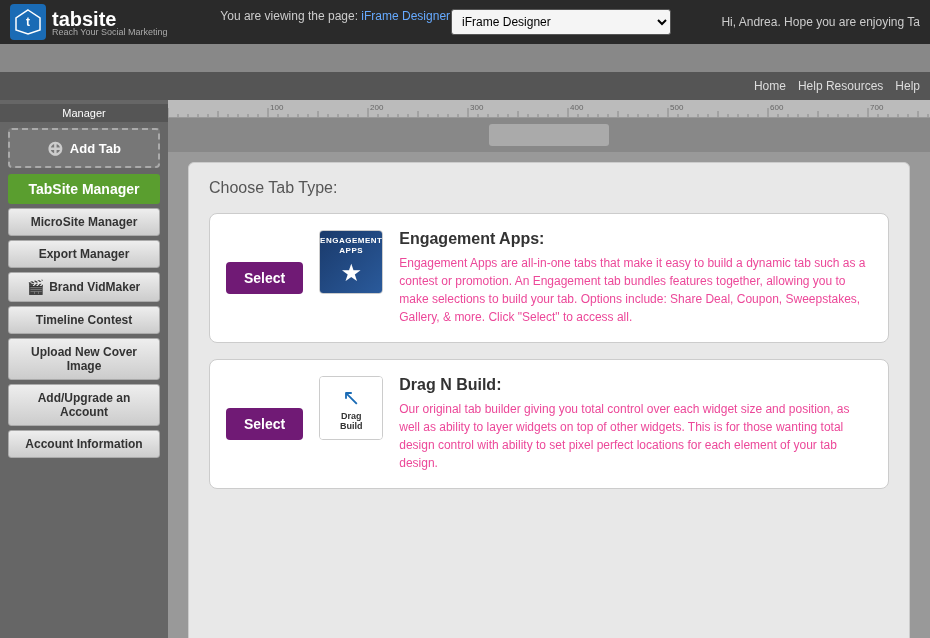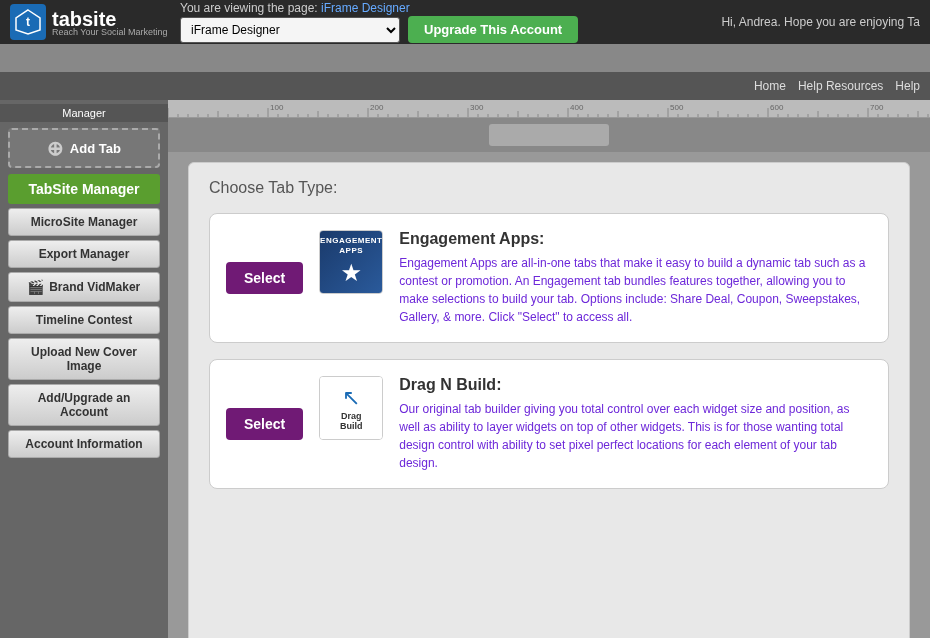--- a/index.html
+++ b/index.html
@@ -26,21 +26,21 @@
       border-radius: 4px;
       display: flex; align-items: center; justify-content: center;
       color: white; font-weight: bold; font-size: 18px;
     }
     #logo-text { color: white; font-size: 20px; font-weight: bold; }
     #logo-tagline { color: #aaa; font-size: 9px; margin-top: -4px; }
 
     #header-middle {
       flex: 1;
       display: flex;
-      flex-direction: column;
+      flex-direction: row;
       justify-content: center;
       gap: 1px;
     }
     #viewing-page {
       color: #ccc;
       font-size: 12px;
     }
     #viewing-page a { color: #6af; text-decoration: none; }
     #header-controls {
       display: flex;
@@ -276,21 +276,21 @@
 
     .card-content { flex: 1; }
     .card-title {
       font-size: 16px;
       font-weight: bold;
       color: #333;
       margin-bottom: 6px;
     }
     .card-desc {
       font-size: 12px;
-      color: #6d28d9;
+      color: #ec4899;
       line-height: 1.5;
     }
 
     
     .ruler-svg { width: 100%; height: 18px; }
   </style>
 </head>
 <body>
 
 <div id="header">
@@ -309,21 +309,20 @@
 
   <div id="header-middle">
     <div id="viewing-page">
       <span>You are viewing the page:</span>
       <a href="#">iFrame Designer</a>
     </div>
     <div id="header-controls">
       <select id="page-select">
         <option>iFrame Designer</option>
       </select>
-      <button id="upgrade-btn">Upgrade This Account</button>
     </div>
   </div>
 
   <div id="header-right">Hi, Andrea. Hope you are enjoying Ta</div>
 </div>
 
 <div id="nav-bar">
   <a class="nav-link">Home</a>
   <a class="nav-link">Help Resources</a>
   <a class="nav-link">Help</a>

